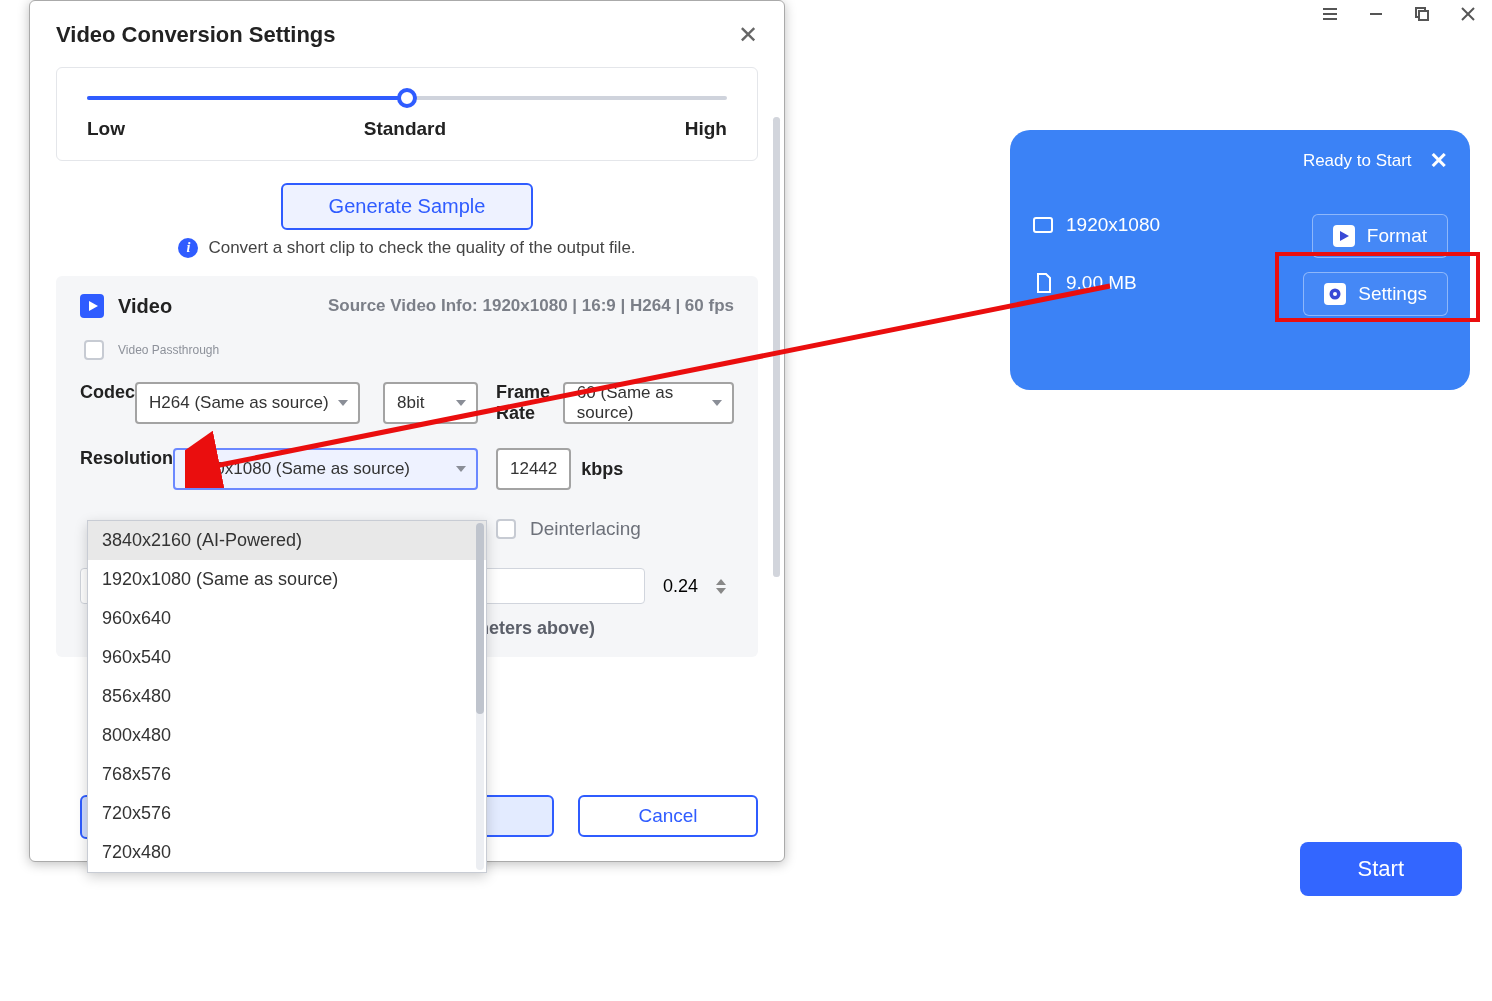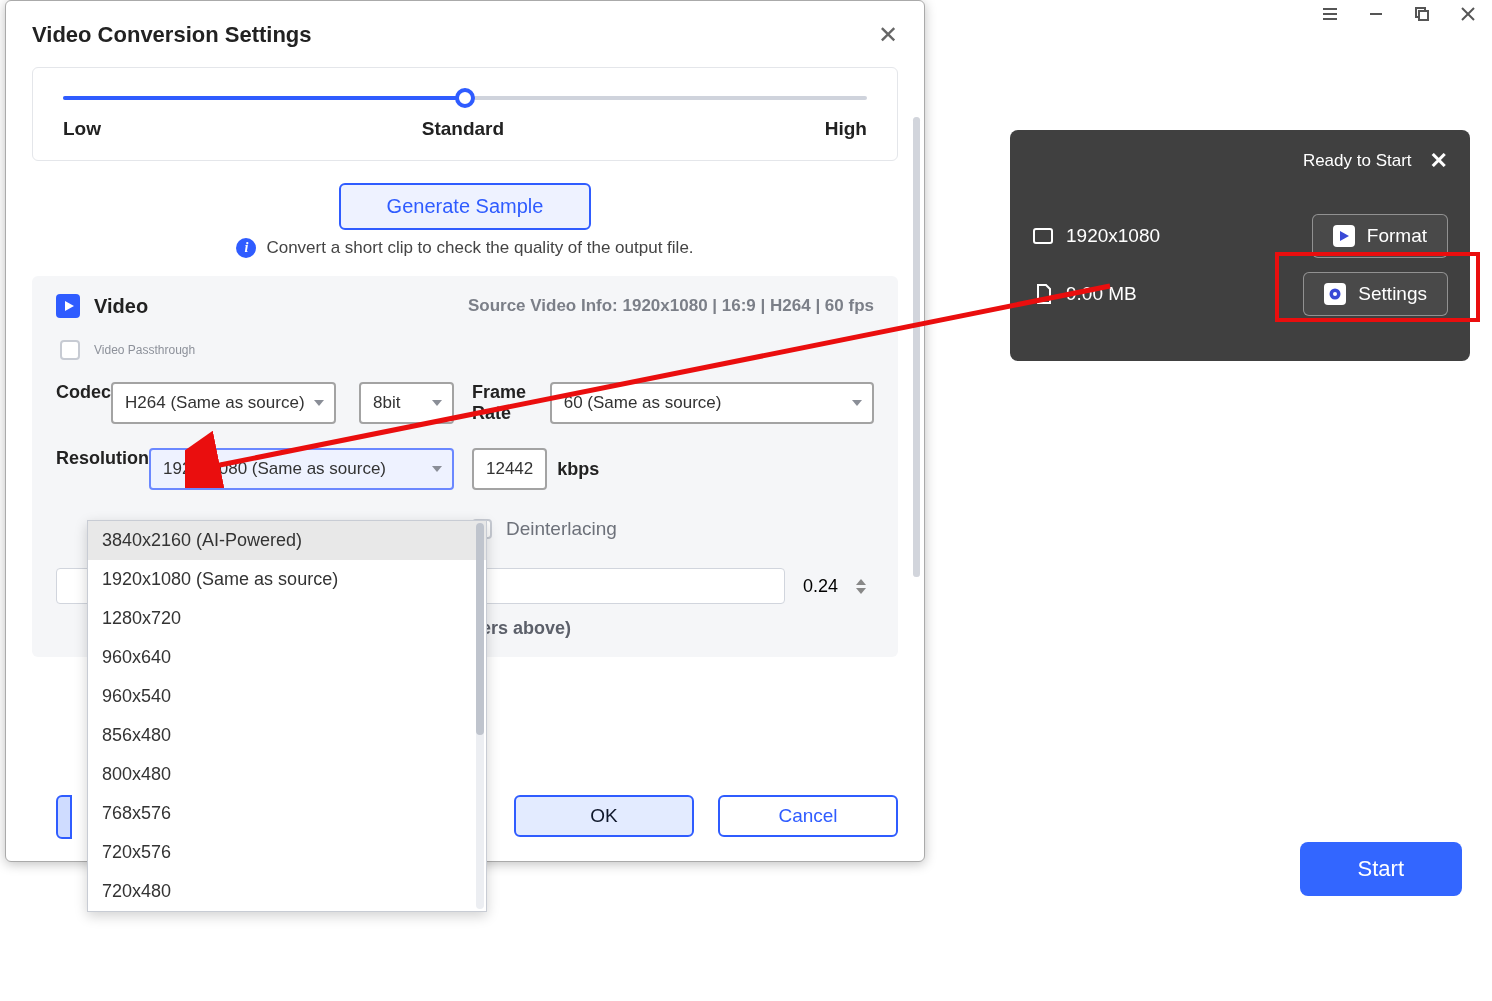--- a/index.html
+++ b/index.html
@@ -4,35 +4,35 @@
 <style>
   * { box-sizing: border-box; margin: 0; padding: 0; font-family: Arial, Helvetica, sans-serif; }
   body { width: 1492px; height: 1001px; background: #fff; position: relative; overflow: hidden; }
 
   
   .app-chrome { position: absolute; top: 5px; right: 15px; display: flex; gap: 28px; align-items: center; color: #555; }
   .chrome-btn { width: 18px; height: 18px; display:flex; align-items:center; justify-content:center; cursor:pointer; }
   .chrome-btn svg { width: 18px; height: 18px; stroke:#555; fill:none; stroke-width:2; }
 
   
-  .back-panel { position: absolute; top: 130px; right: 22px; width: 460px; height: 231px; background: #404040; border-radius: 8px; color: #fff; padding: 18px 22px; }
+  .back-panel { position: absolute; top: 130px; right: 22px; width: 460px; height: 260px; background: #3b82f6; border-radius: 20px; color: #fff; padding: 18px 22px; }
   .back-panel .topline { display:flex; justify-content:flex-end; align-items:center; gap: 18px; font-size: 17px; }
   .back-panel .close-x { font-size: 22px; font-weight: bold; cursor:pointer; }
-  .back-panel .row { display:flex; justify-content: space-between; align-items:center; margin-top: 40px; }
+  .back-panel .row { display:flex; justify-content: space-between; align-items:flex-start; margin-top: 40px; }
   .back-panel .info { display:flex; align-items:center; gap: 12px; font-size: 19px; }
   .back-panel .info-icon { width:22px;height:22px; display:inline-flex;align-items:center;justify-content:center; }
   .back-panel .pill { display:flex; align-items:center; gap:12px; border:1px solid rgba(255,255,255,.4); border-radius:6px; padding:10px 20px; font-size:19px; cursor:pointer; background: rgba(255,255,255,.05); }
   .back-panel .pill .picon { width:22px;height:22px; background:#fff; border-radius:4px; display:inline-flex;align-items:center;justify-content:center; }
   .settings-highlight { position:absolute; top: 252px; right: 12px; width: 205px; height: 70px; border: 4px solid #ea0e0e; pointer-events:none; }
 
   
   .start-btn { position:absolute; right:30px; bottom:105px; background:#3366ff; color:#fff; border:none; border-radius:8px; font-size:22px; padding:14px 58px; cursor:pointer; }
 
   
-  .modal { position:absolute; top:0; left:5px; width:920px; height:862px; background:#fff; border:1px solid #aaa; border-radius:6px; box-shadow: 0 2px 12px rgba(0,0,0,.25); display:flex; flex-direction:column; }
+  .modal { position:absolute; top:0; left:29px; width:756px; height:862px; background:#fff; border:1px solid #aaa; border-radius:6px; box-shadow: 0 2px 12px rgba(0,0,0,.25); display:flex; flex-direction:column; }
   .modal-header { display:flex; justify-content:space-between; align-items:center; padding:20px 26px 12px; }
   .modal-title { font-size:22px; font-weight:bold; color:#222; }
   .modal-close { font-size:24px; color:#666; cursor:pointer; }
 
   .modal-body { flex:1; padding: 0 26px; overflow:hidden; position:relative; }
 
   
   .slider-wrap { border:1px solid #e4e6ea; border-radius:6px; padding: 28px 30px 20px; margin-top:6px; }
   .slider-track { position:relative; height:4px; background:#cfd3dc; border-radius:2px; }
   .slider-fill { position:absolute; left:0; top:0; height:4px; background:#2f5cff; width:50%; border-radius:2px; }
@@ -281,21 +281,20 @@
     <button class="btn cancel">Cancel</button>
   </div>
 </div>
 
 <div class="dropdown">
   <div class="dd-scroll">
       <div class="th"></div>
     </div>
   <div class="opt hover">3840x2160 (AI-Powered)</div>
   <div class="opt">1920x1080 (Same as source)</div>
-  <div class="opt">1280x720</div>
   <div class="opt">960x640</div>
   <div class="opt">960x540</div>
   <div class="opt">856x480</div>
   <div class="opt">800x480</div>
   <div class="opt">768x576</div>
   <div class="opt">720x576</div>
   <div class="opt">720x480</div>
 </div>
 
 <svg class="red-arrow" viewBox="0 0 940 210">

